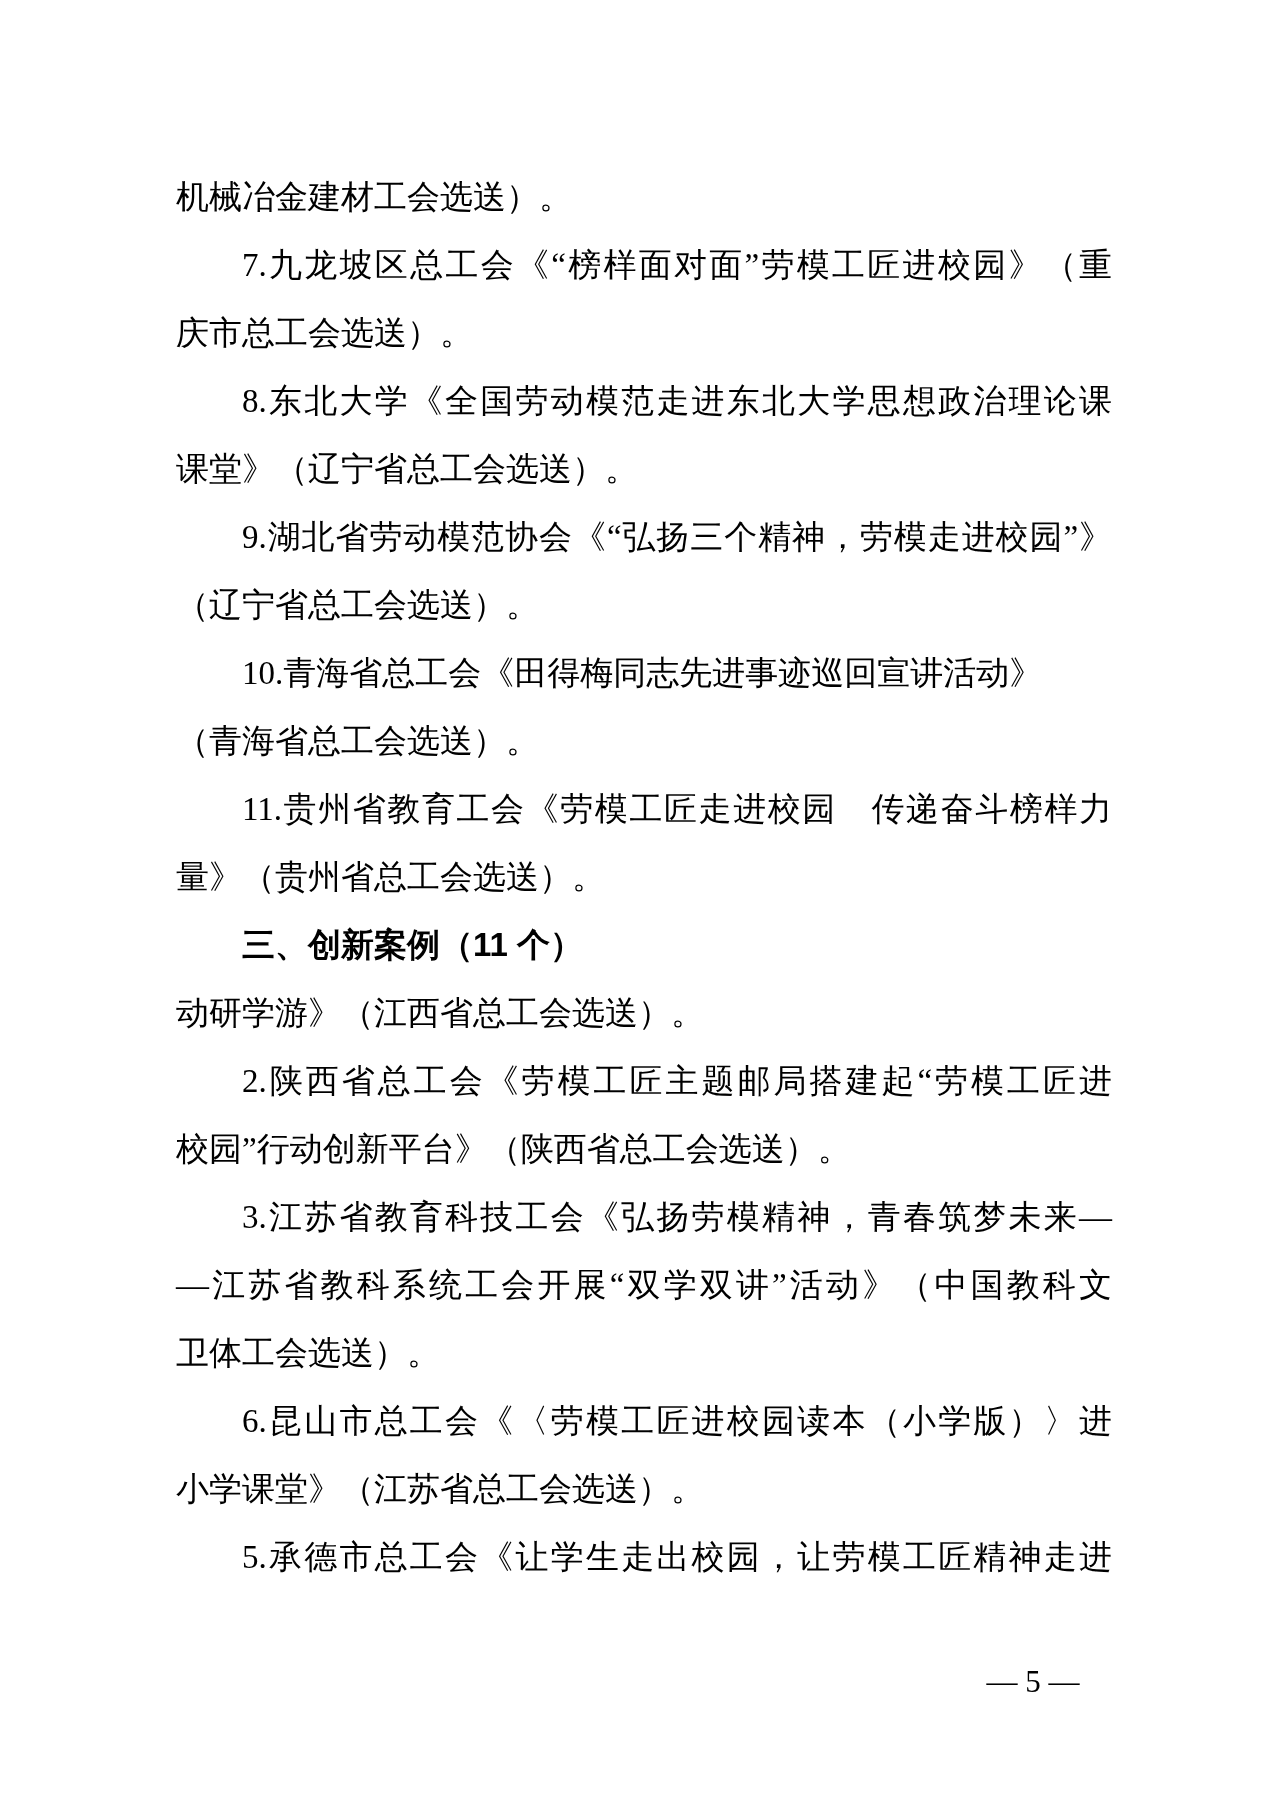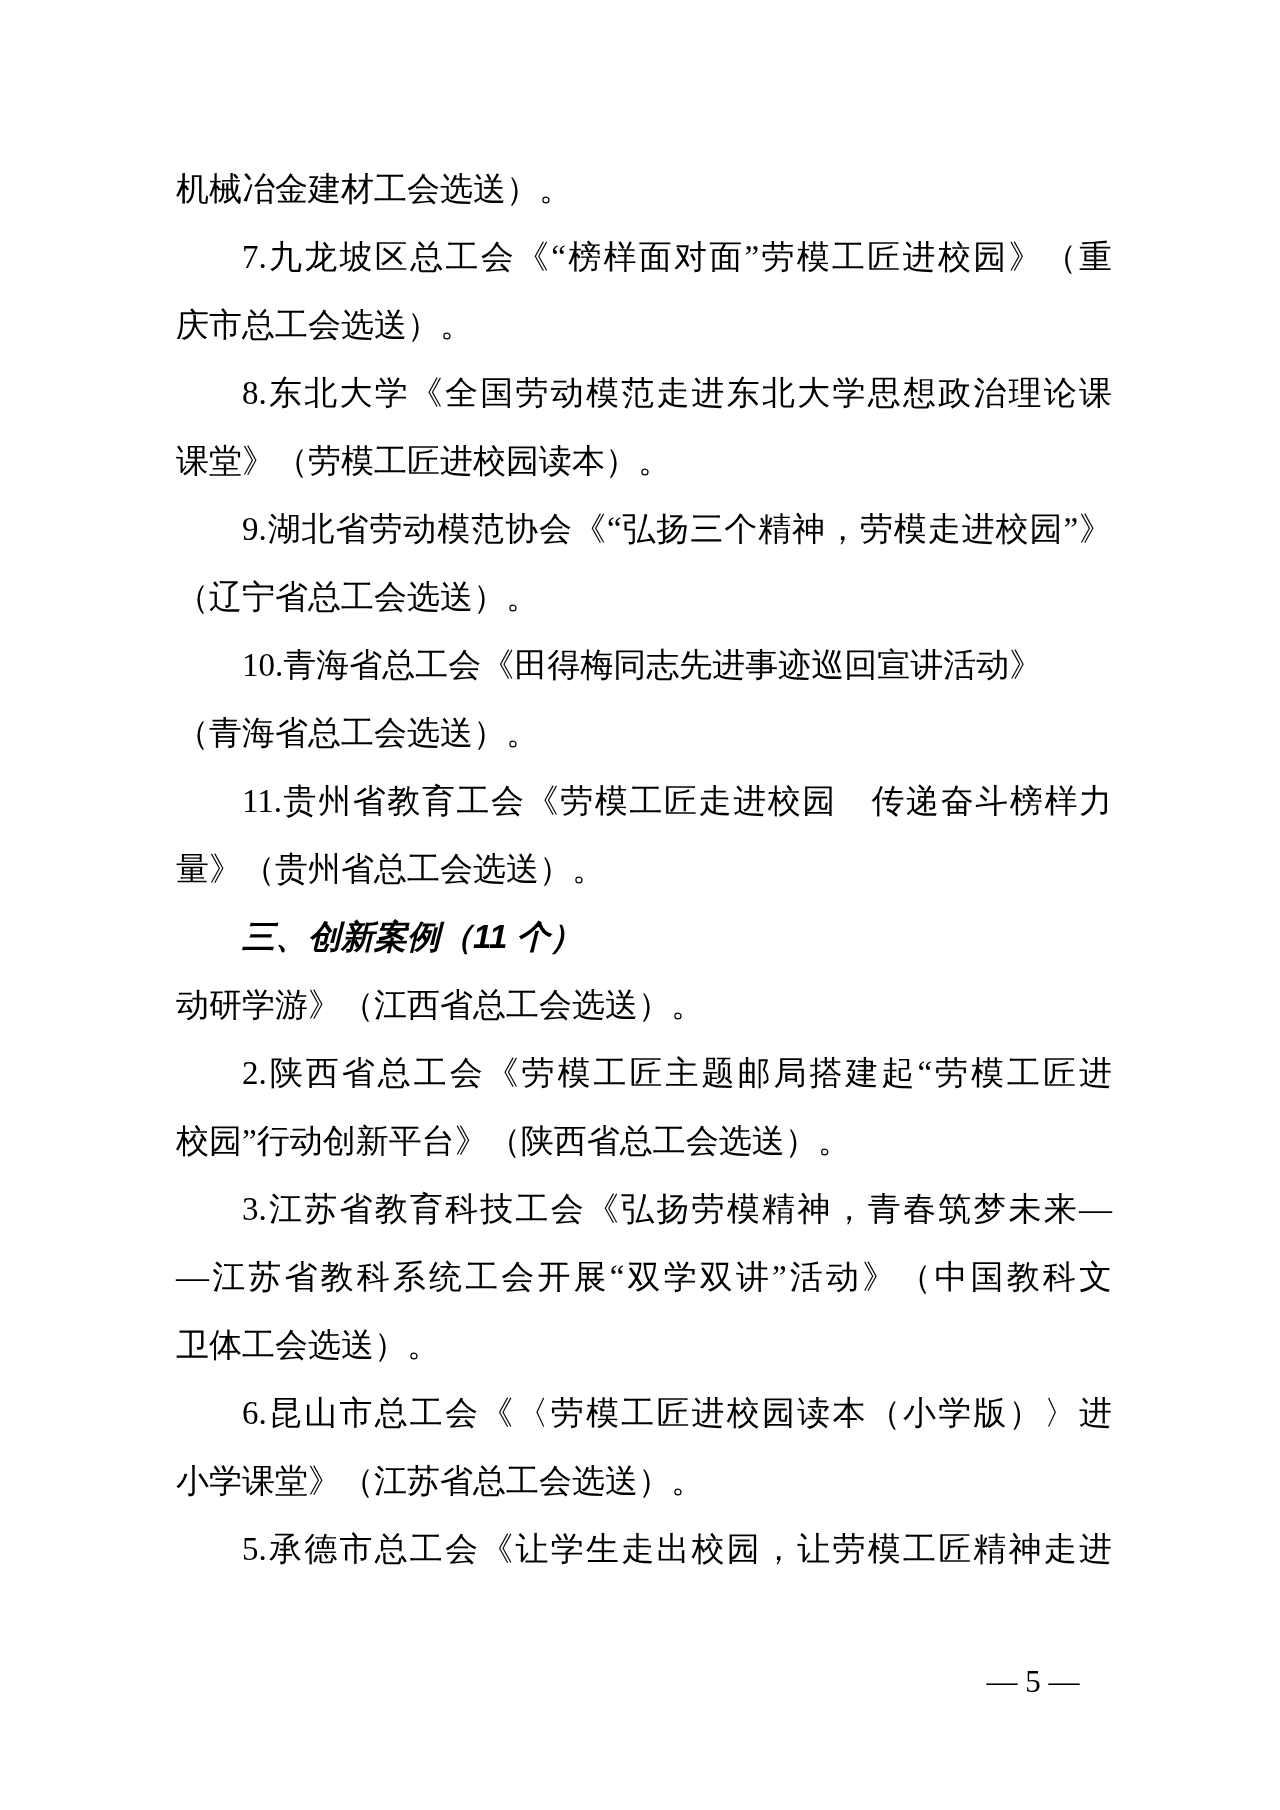--- a/index.html
+++ b/index.html
@@ -8,39 +8,38 @@
     width: 1280px;
     height: 1810px;
     background: #ffffff;
     color: #000000;
     font-family: "Liberation Serif", "DejaVu Serif", serif;
     overflow: hidden;
   }
   .textblock {
     position: absolute;
     left: 176px;
-    top: 155px;
+    top: 163px;
     width: 936px;
   }
   .line {
     font-size: 33px;
     line-height: 68px;
     height: 68px;
     white-space: normal;
     color: #000000;
   }
   .line.indent { text-indent: 66px; }
   .line.justify {
     text-align: justify;
     text-align-last: justify;
   }
   .line.heading {
     font-family: "Liberation Sans", "DejaVu Sans", sans-serif;
     font-weight: bold;
-    font-style: italic;
   }
   .pagenum {
     position: absolute;
     top: 1662px;
     left: 930px;
     width: 206px;
     text-align: center;
     font-size: 31px;
     line-height: 40px;
     color: #000000;
@@ -49,21 +48,21 @@
 </style>
 </head>
 <body>
 
 <div class="page">
   <div class="textblock" id="textblock">
       <div class="line">机械冶金建材工会选送）。</div>
       <div class="line indent justify">7.九龙坡区总工会《“榜样面对面”劳模工匠进校园》（重</div>
       <div class="line">庆市总工会选送）。</div>
       <div class="line indent justify">8.东北大学《全国劳动模范走进东北大学思想政治理论课</div>
-      <div class="line">课堂》（劳模工匠进校园读本）。</div>
+      <div class="line">课堂》（辽宁省总工会选送）。</div>
       <div class="line indent justify">9.湖北省劳动模范协会《“弘扬三个精神，劳模走进校园”》</div>
       <div class="line">（辽宁省总工会选送）。</div>
       <div class="line indent">10.青海省总工会《田得梅同志先进事迹巡回宣讲活动》</div>
       <div class="line">（青海省总工会选送）。</div>
       <div class="line indent justify">11.贵州省教育工会《劳模工匠走进校园　传递奋斗榜样力</div>
       <div class="line">量》（贵州省总工会选送）。</div>
       <div class="line indent heading">三、创新案例（11 个）</div>
       <div class="line">动研学游》（江西省总工会选送）。</div>
       <div class="line indent justify">2.陕西省总工会《劳模工匠主题邮局搭建起“劳模工匠进</div>
       <div class="line">校园”行动创新平台》（陕西省总工会选送）。</div>

